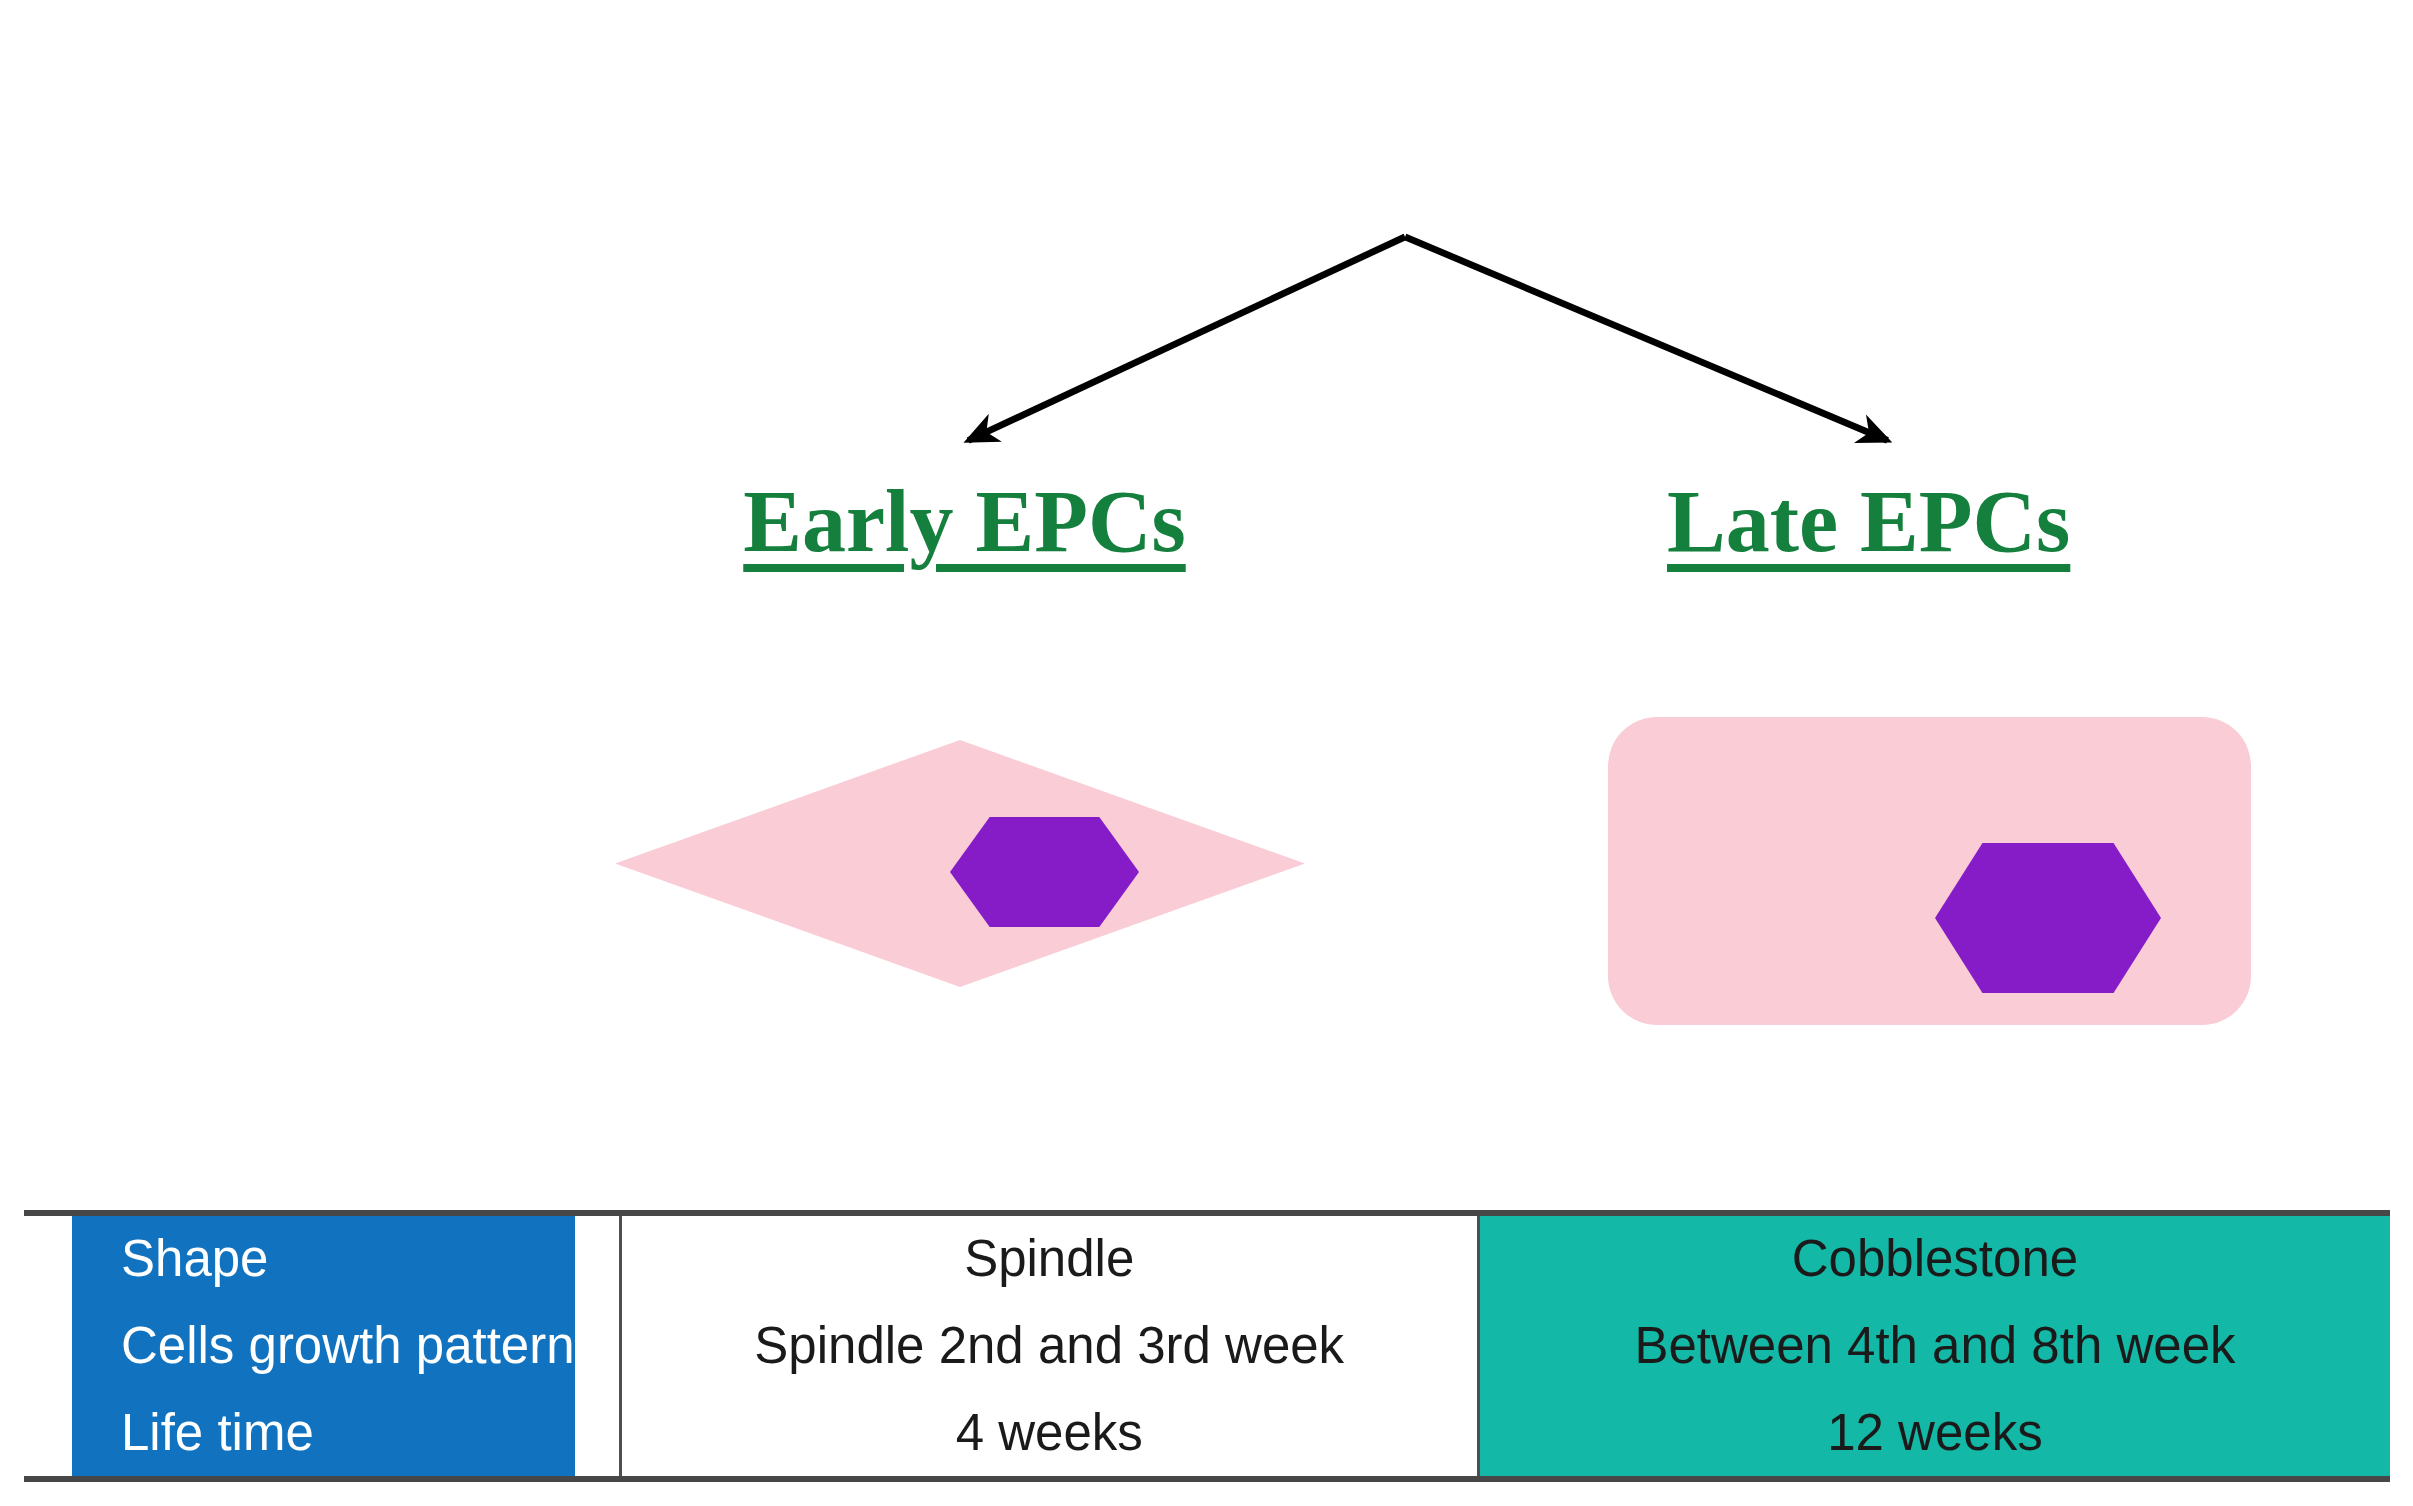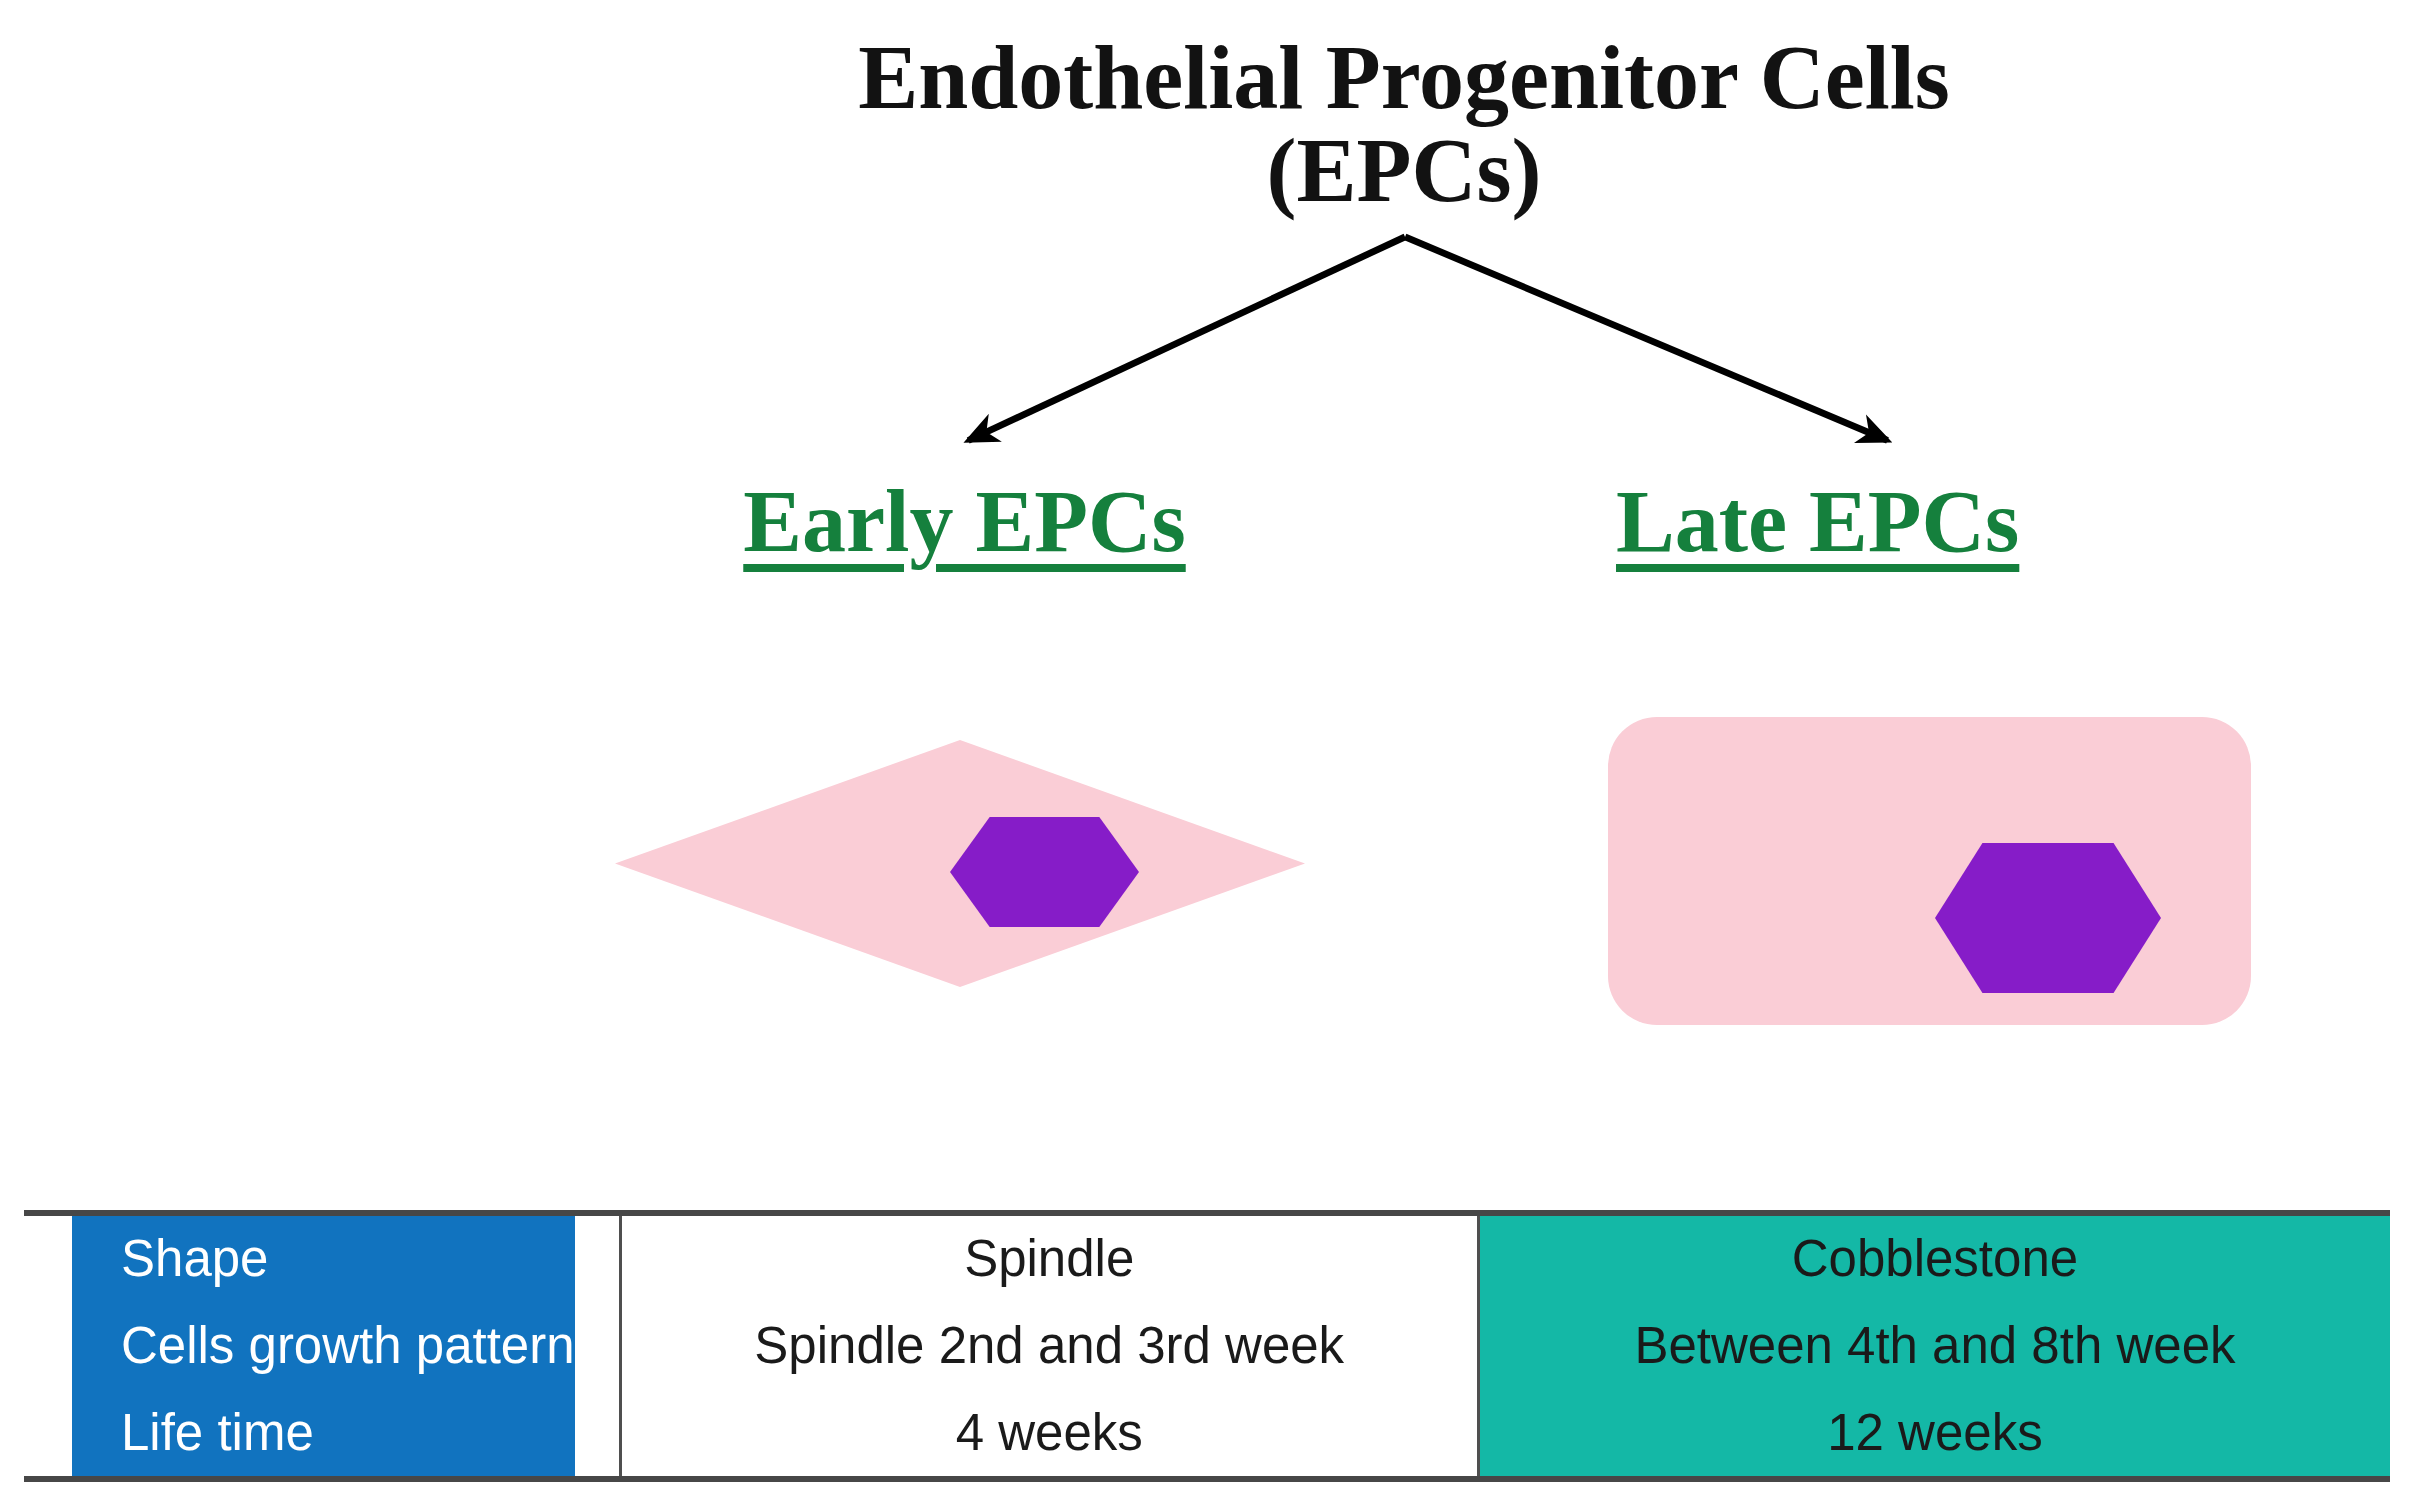--- a/index.html
+++ b/index.html
@@ -51,21 +51,21 @@
     font-size: 88px;
     line-height: 88px;
     color: #15803d;
     text-align: center;
     white-space: nowrap;
     text-decoration: underline;
     text-decoration-thickness: 7.6px;
     text-underline-offset: 12.7px;
   }
   .branch-label.early { left: 743px; width: 443px; }
-  .branch-label.late  { left: 1616px; width: 385px; }
+  .branch-label.late  { left: 1667px; width: 385px; }
 
   
   .spindle-body {
     position: absolute;
     left: 615px;
     top: 740px;
     width: 690px;
     height: 247px;
     background: #FACDD6;
     clip-path: polygon(50% 0%, 100% 50%, 50% 100%, 0% 50%);
@@ -134,24 +134,20 @@
     justify-content: flex-start;
     padding-left: 49px;
     color: #ffffff;
   }
 </style>
 </head>
 <body>
 
 <div id="canvas">
 
-  <div class="fig-title">
-    <div>Endothelial Progenitor Cells</div>
-    <div>(EPCs)</div>
-  </div>
 
   <svg class="arrows-svg" viewBox="0 0 2856 1783" xmlns="http://www.w3.org/2000/svg">
     <defs>
       <marker id="ah" viewBox="0 0 10 10" refX="8.5" refY="5" markerWidth="5.2" markerHeight="5.2" orient="auto-start-reverse">
         <path d="M0,0.6 L10,5 L0,9.4 L2.8,5 Z" fill="#000000"></path>
       </marker>
     </defs>
     <path d="M1663,280 L1146,521" stroke="#000000" stroke-width="8" fill="none" marker-end="url(#ah)"></path>
     <path d="M1663,280 L2234,521" stroke="#000000" stroke-width="8" fill="none" marker-end="url(#ah)"></path>
   </svg>

